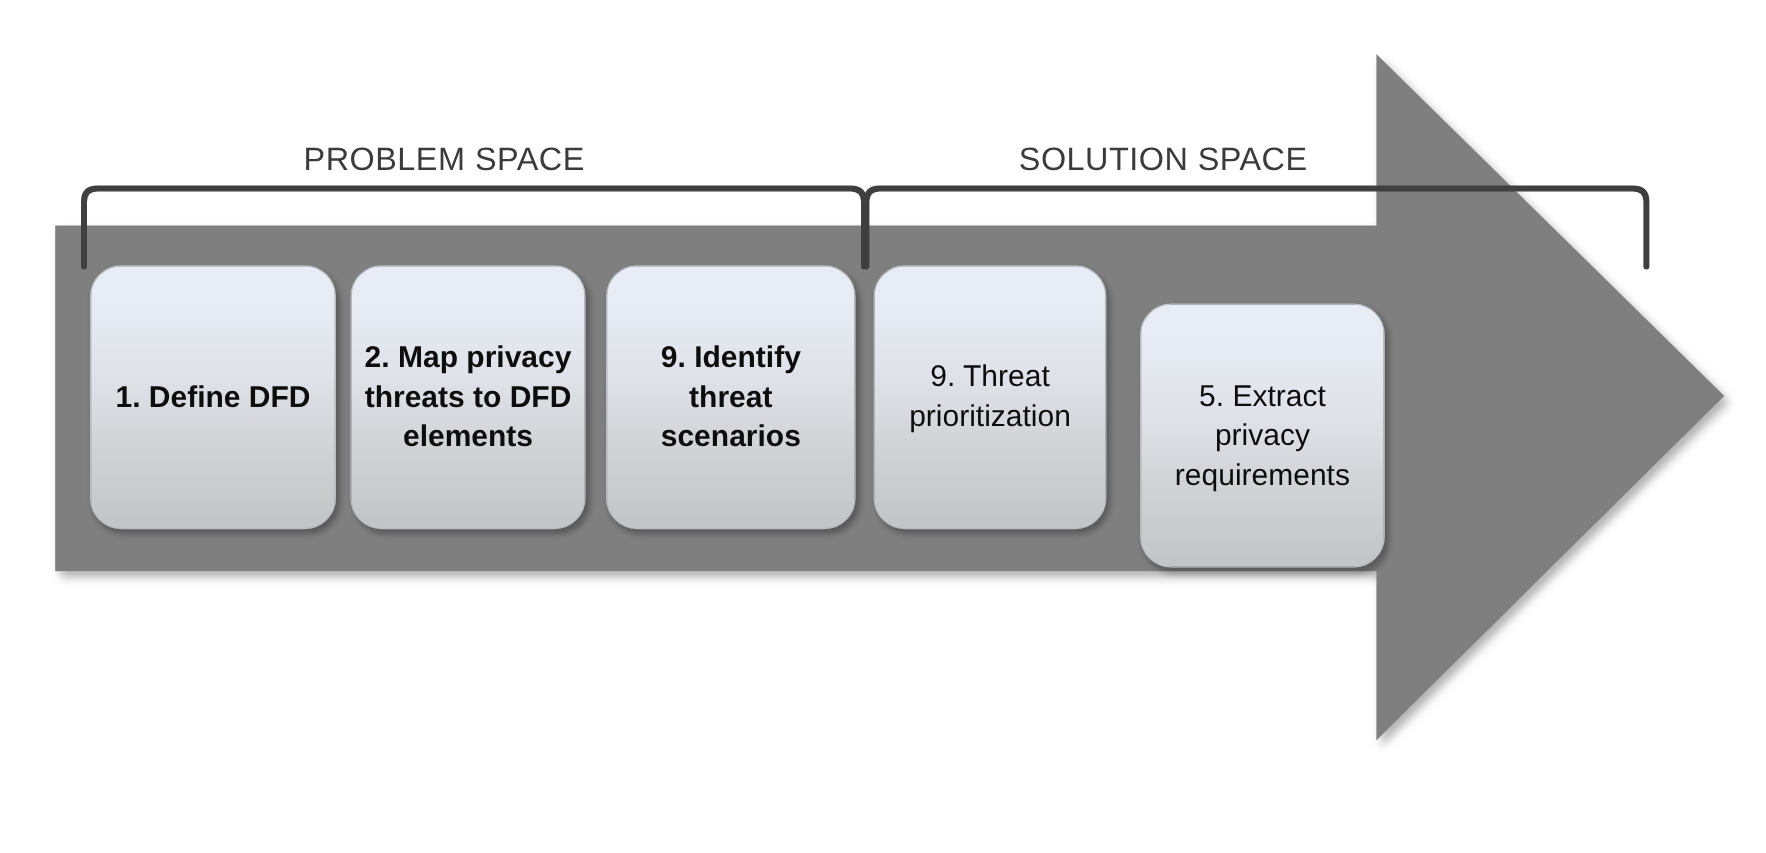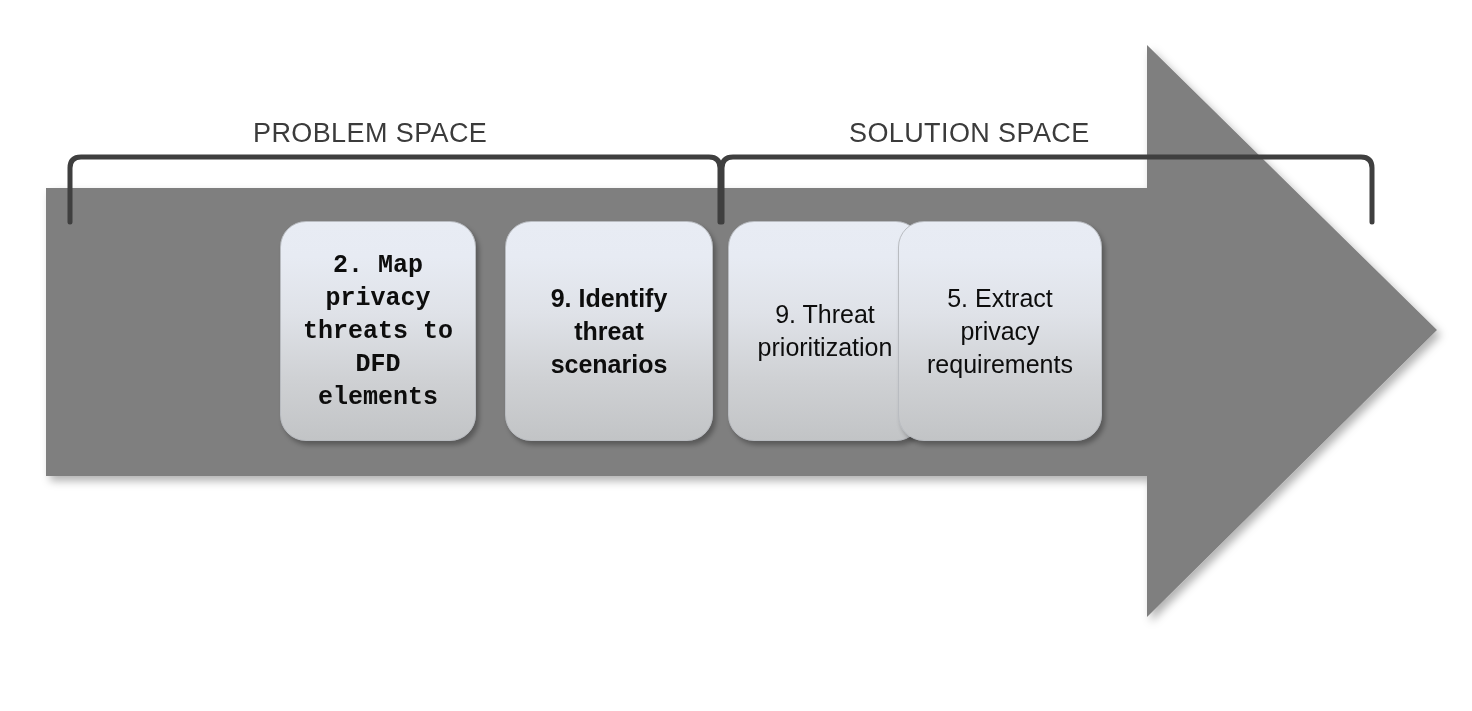--- a/index.html
+++ b/index.html
@@ -97,31 +97,34 @@
   </svg>
 
   <svg id="brackets-svg" viewBox="0 0 1472 711" xmlns="http://www.w3.org/2000/svg">
     <path d="M 70,222 L 70,168 Q 70,157 81,157 L 709,157 Q 720,157 720,168 L 720,222" fill="none" stroke="#3f3f3f" stroke-width="5" stroke-linecap="round"></path>
     <path d="M 722,222 L 722,168 Q 722,157 733,157 L 1361,157 Q 1372,157 1372,168 L 1372,222" fill="none" stroke="#3f3f3f" stroke-width="5" stroke-linecap="round"></path>
   </svg>
 
   <div id="phase-label-problem" class="phase-label">PROBLEM SPACE</div>
   <div id="phase-label-solution" class="phase-label">SOLUTION SPACE</div>
 
+  <div class="step-box bold" style="left:75px; width:205px;">
+    <span class="step-label">1. Define DFD</span>
+  </div>
 
-  <div class="step-box bold" style="left:280px; width:196px;font-family:Liberation Mono, monospace;">
+  <div class="step-box bold" style="left:292px; width:196px;">
     <span class="step-label">2. Map privacy threats to DFD elements</span>
   </div>
 
   <div class="step-box bold" style="left:505px; width:208px;">
     <span class="step-label">9. Identify threat scenarios</span>
   </div>
 
   <div class="step-box regular" style="left:728px; width:194px;">
     <span class="step-label">9. Threat prioritization</span>
   </div>
 
-  <div class="step-box regular" style="left:898px; width:204px;">
+  <div class="step-box regular" style="left:950px; width:204px;margin-top:32px;">
     <span class="step-label">5. Extract privacy requirements</span>
   </div>
 
 
 </div>
 
 </body></html>

